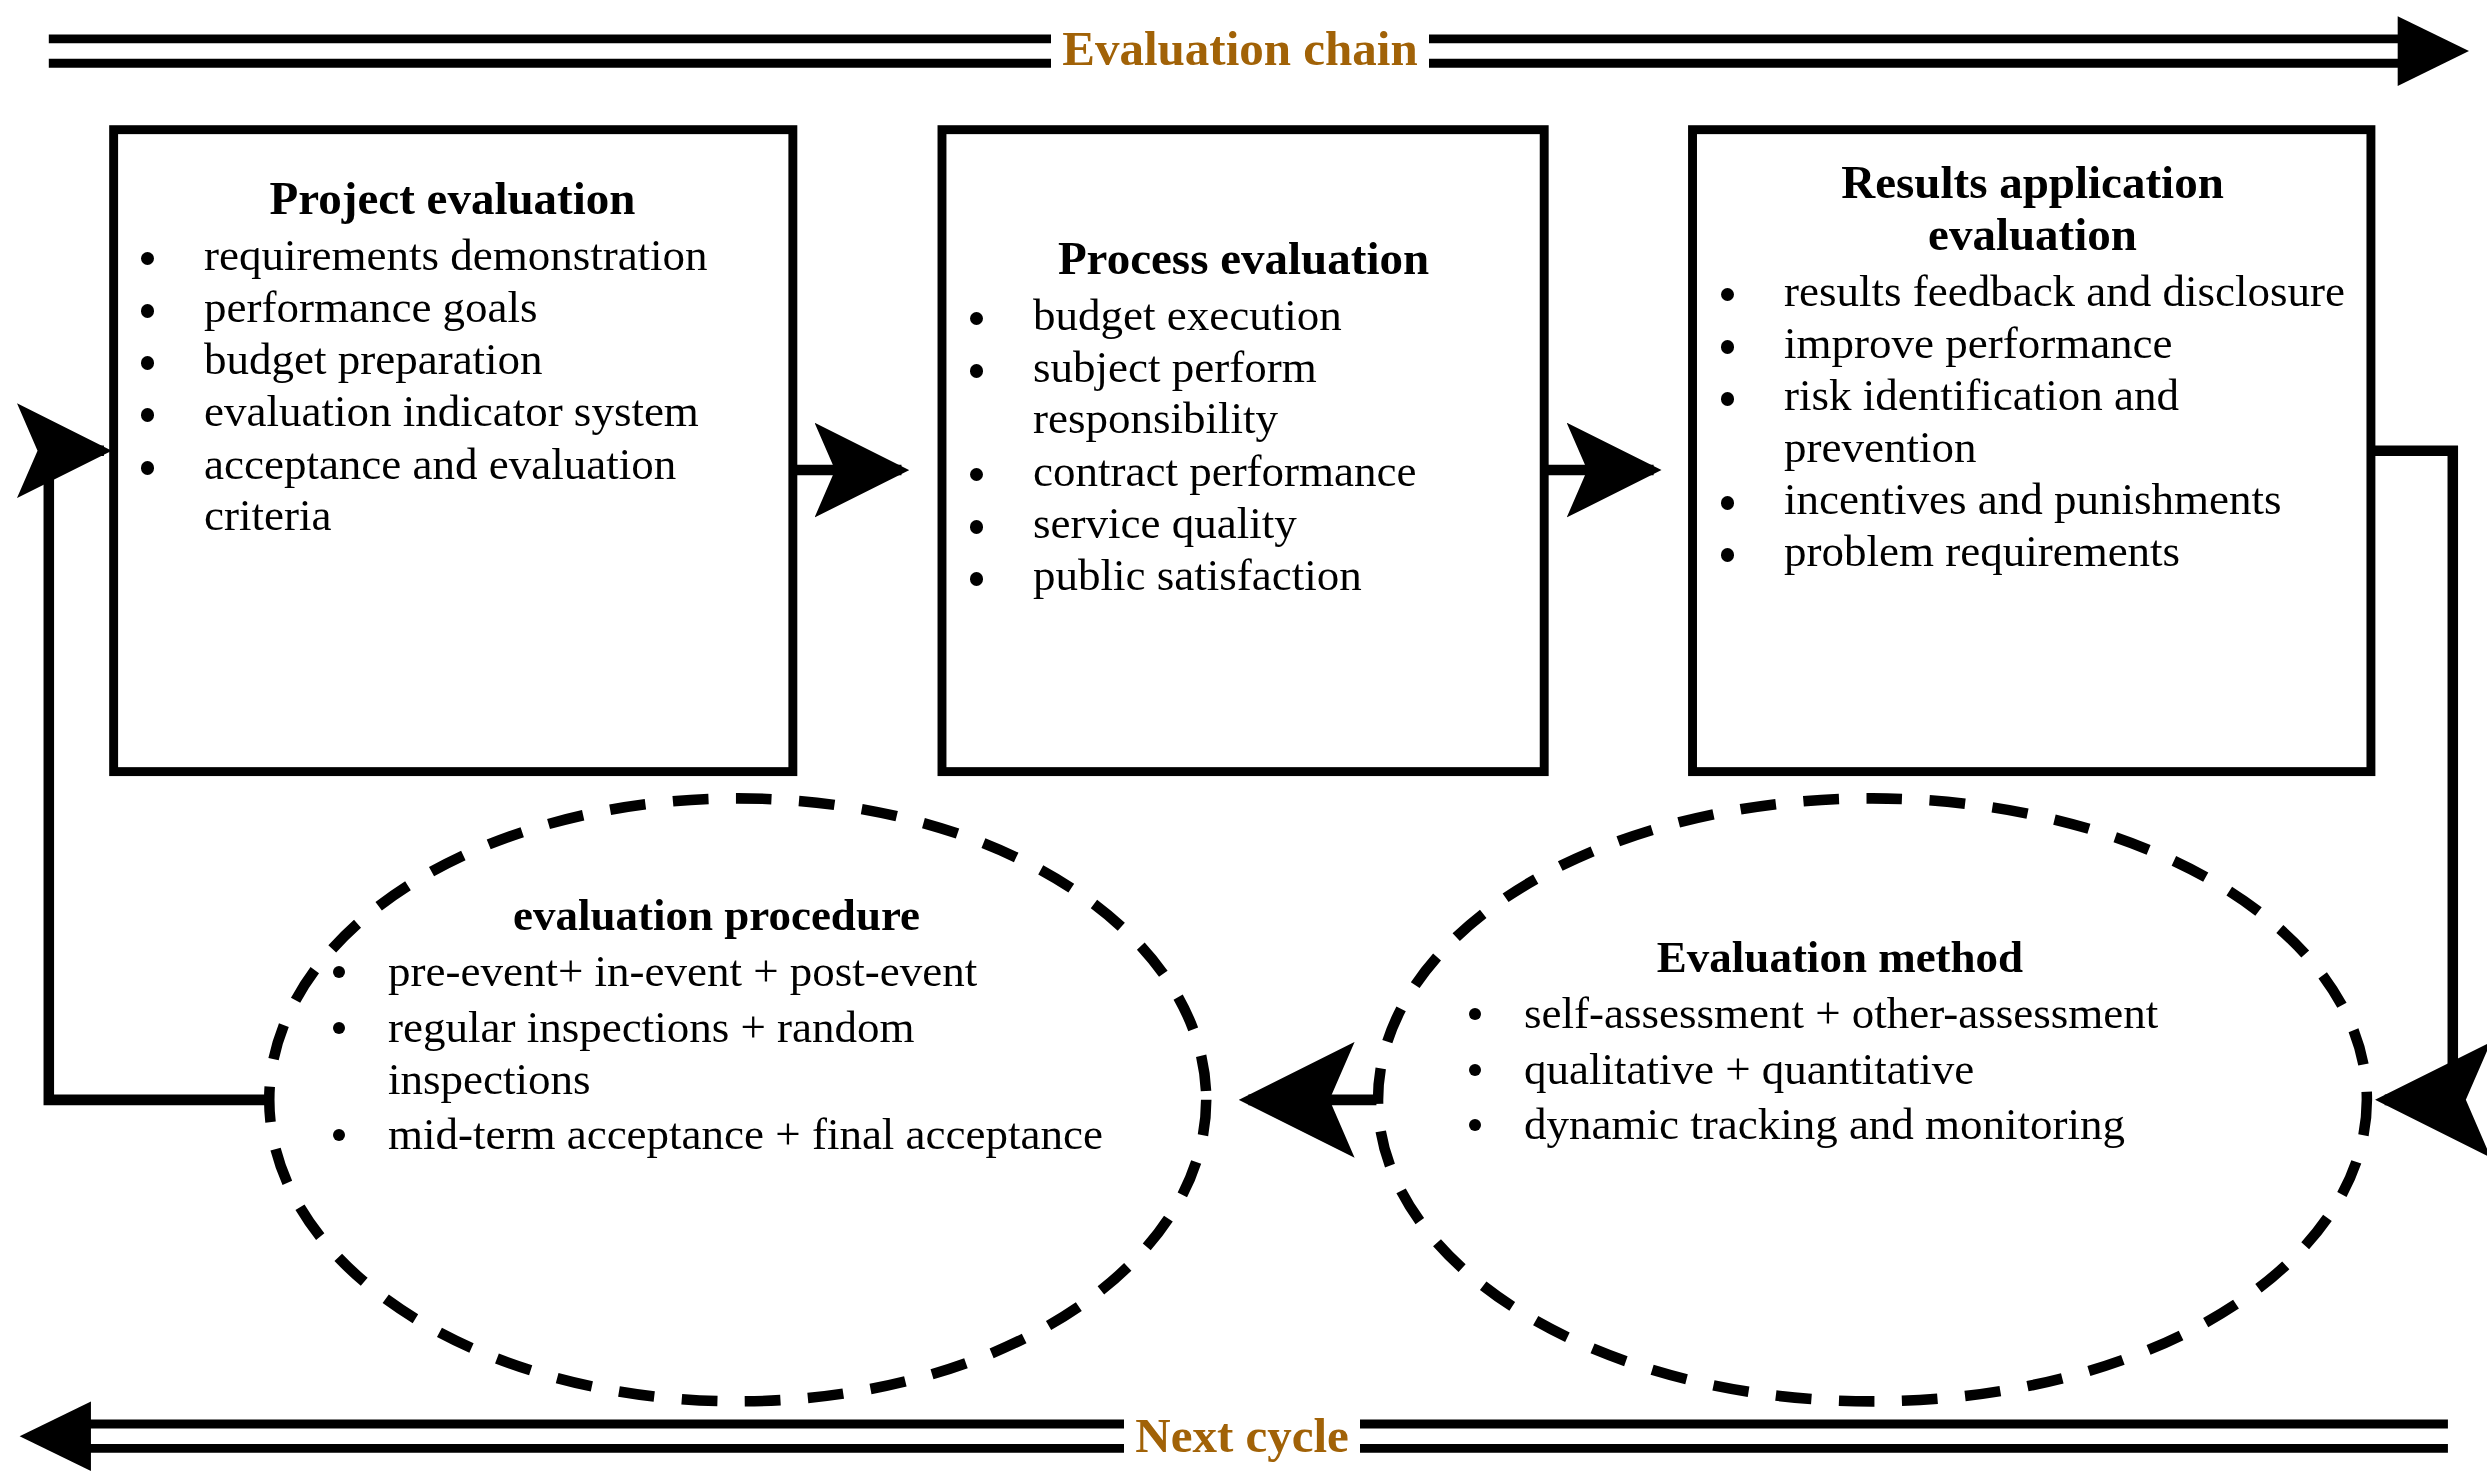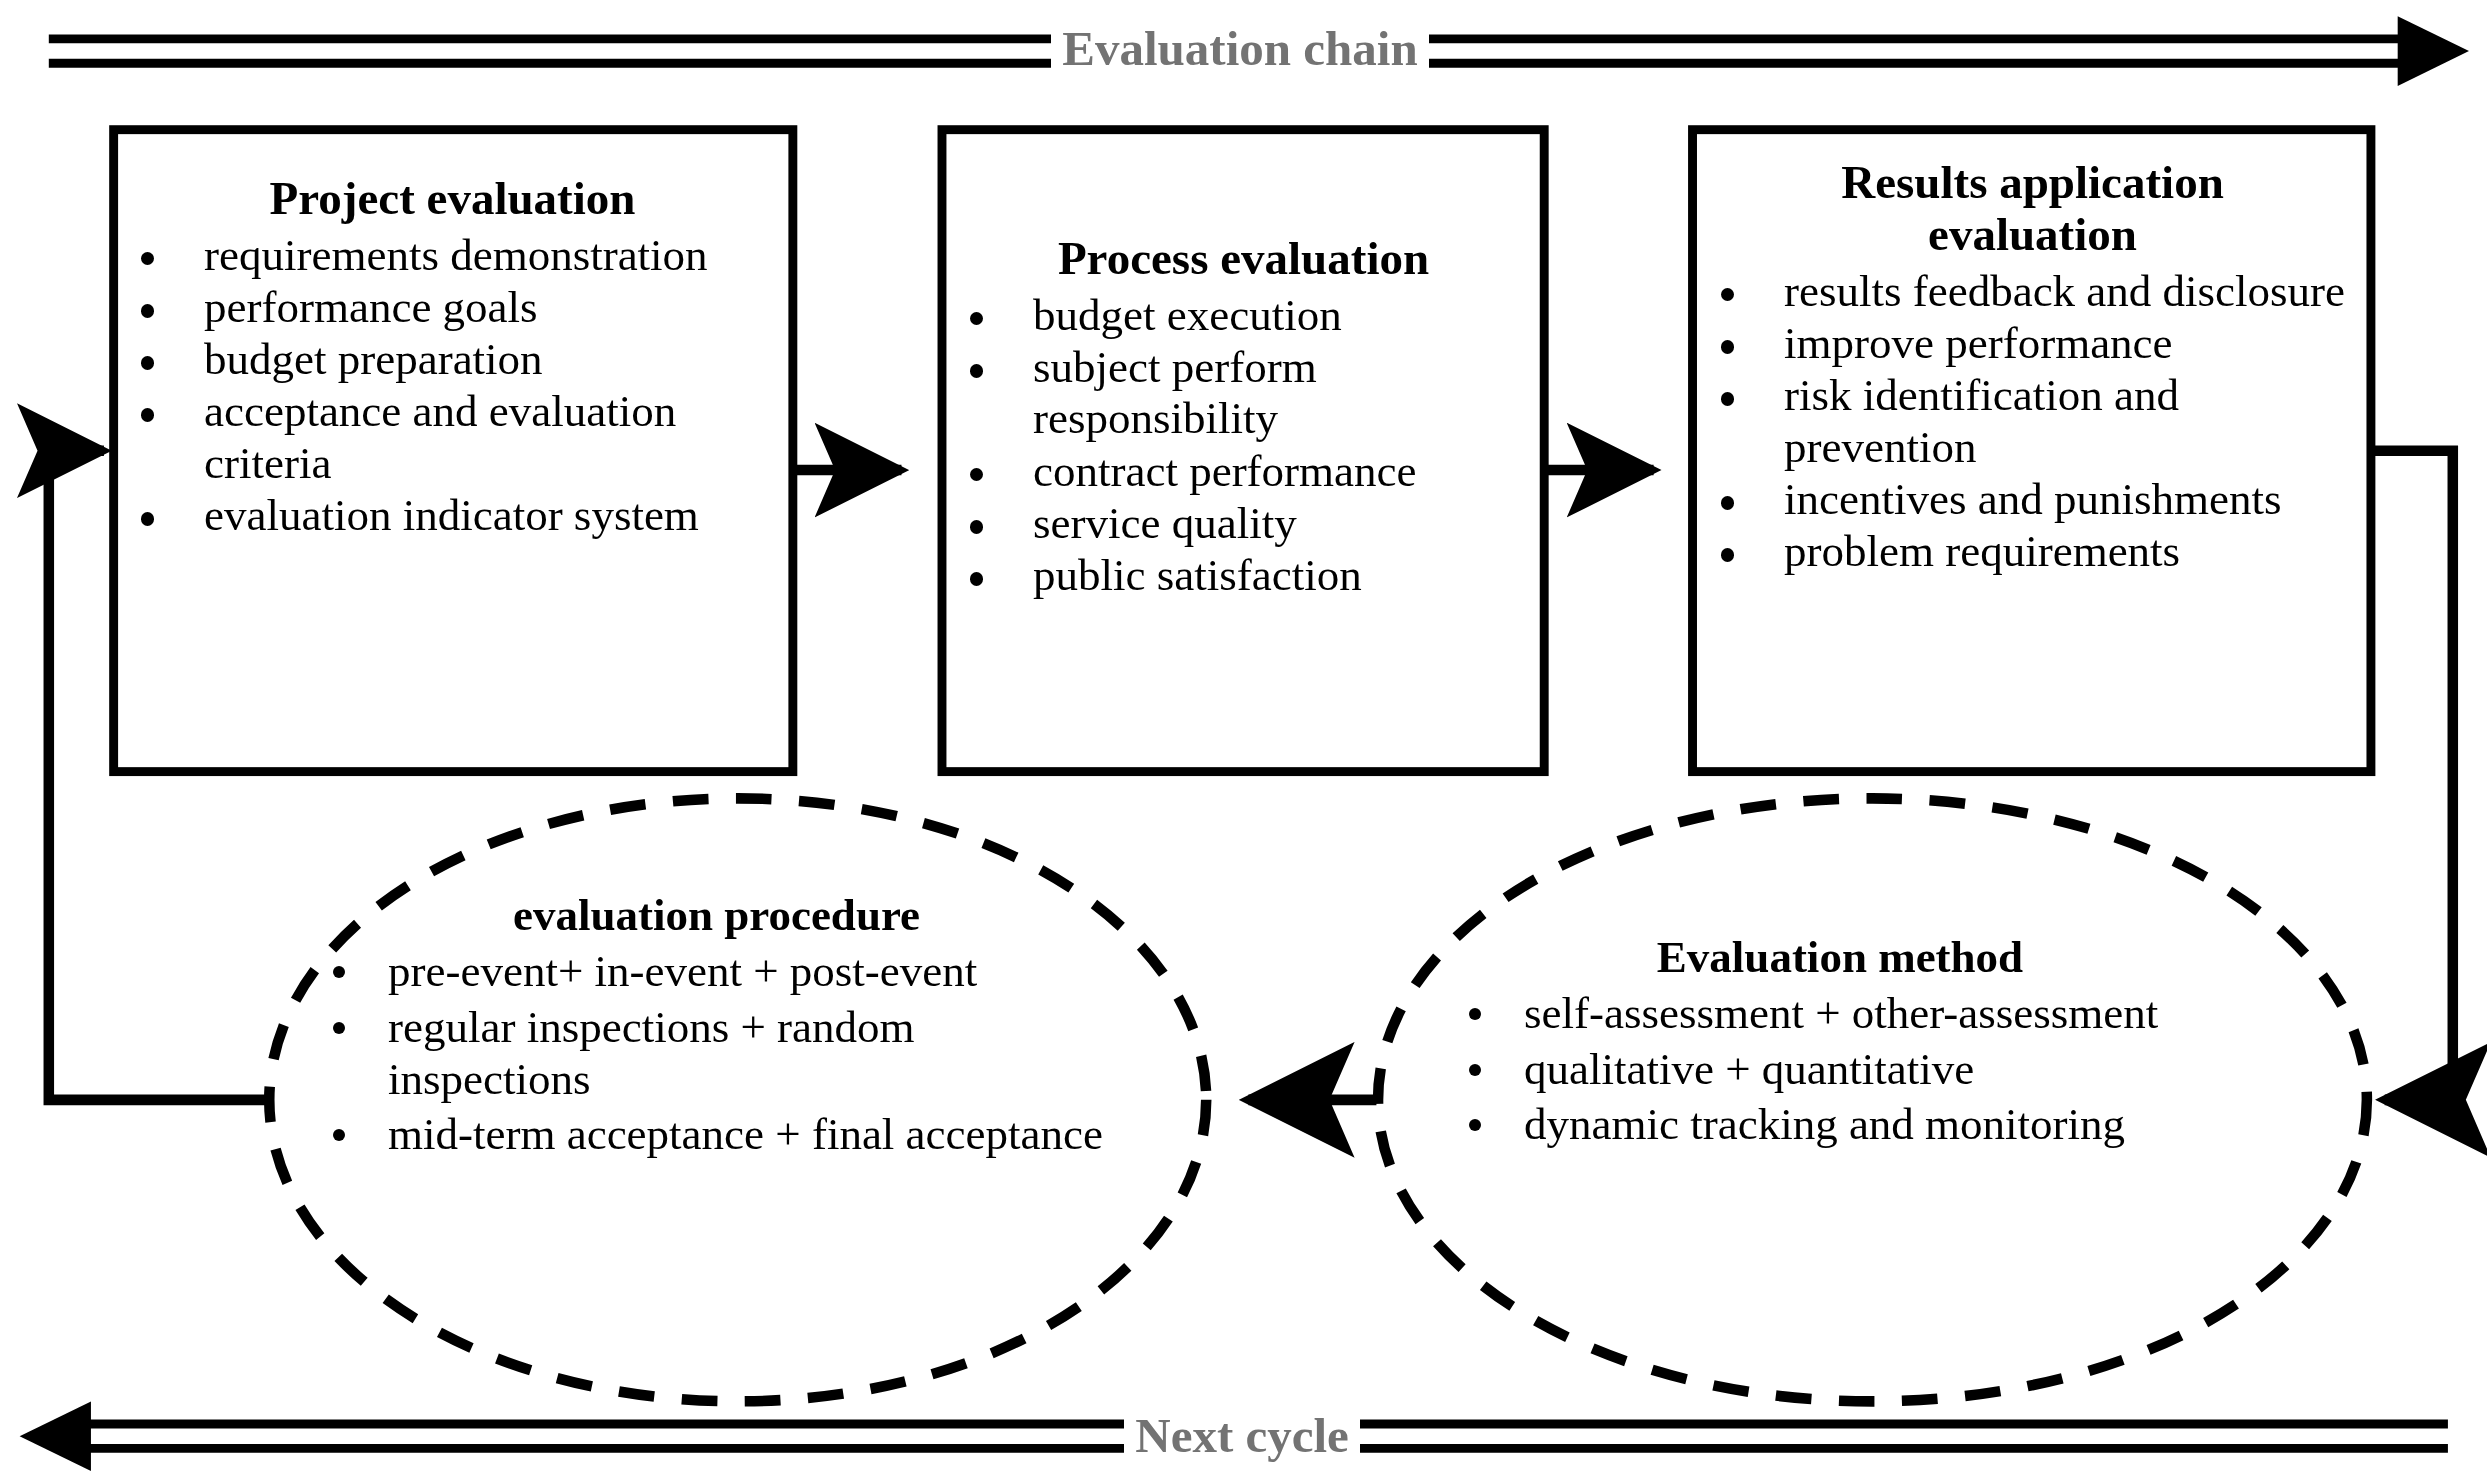--- a/index.html
+++ b/index.html
@@ -17,21 +17,21 @@
   }
   svg#diagram-svg {
     position: absolute;
     left: 0;
     top: 0;
     width: 2487px;
     height: 1480px;
   }
   .lbl {
     position: absolute;
-    color: #737373;
+    color: #a16207;
     font-family: "Liberation Serif", "DejaVu Serif", serif;
   }
   .chain-label {
     font-weight: bold;
     font-size: 49px;
     line-height: 1;
     background: #ffffff;
     padding: 0 11.3px;
     white-space: nowrap;
   }
@@ -151,22 +151,22 @@
   <div class="lbl chain-label" style="left:1051px; top:24px;">Evaluation chain</div>
 
   <div class="lbl chain-label" style="left:1124px; top:1411px;">Next cycle</div>
 
   <div class="panel" style="left:126px; top:149px; width:653px; height:610px;">
     <div class="box-title" style="margin-top:23px;">Project evaluation</div>
     <ul class="bullets">
       <li> requirements demonstration</li>
       <li>performance goals</li>
       <li>budget preparation</li>
+      <li>evaluation indicator system</li>
       <li>acceptance and evaluation criteria</li>
-      <li>evaluation indicator system</li>
     </ul>
   </div>
 
   <div class="panel" style="left:955px; top:149px; width:577px; height:610px;">
     <div class="box-title" style="margin-top:83px;">Process evaluation</div>
     <ul class="bullets">
       <li>budget execution</li>
       <li>subject perform responsibility</li>
       <li>contract performance</li>
       <li>service quality</li>

